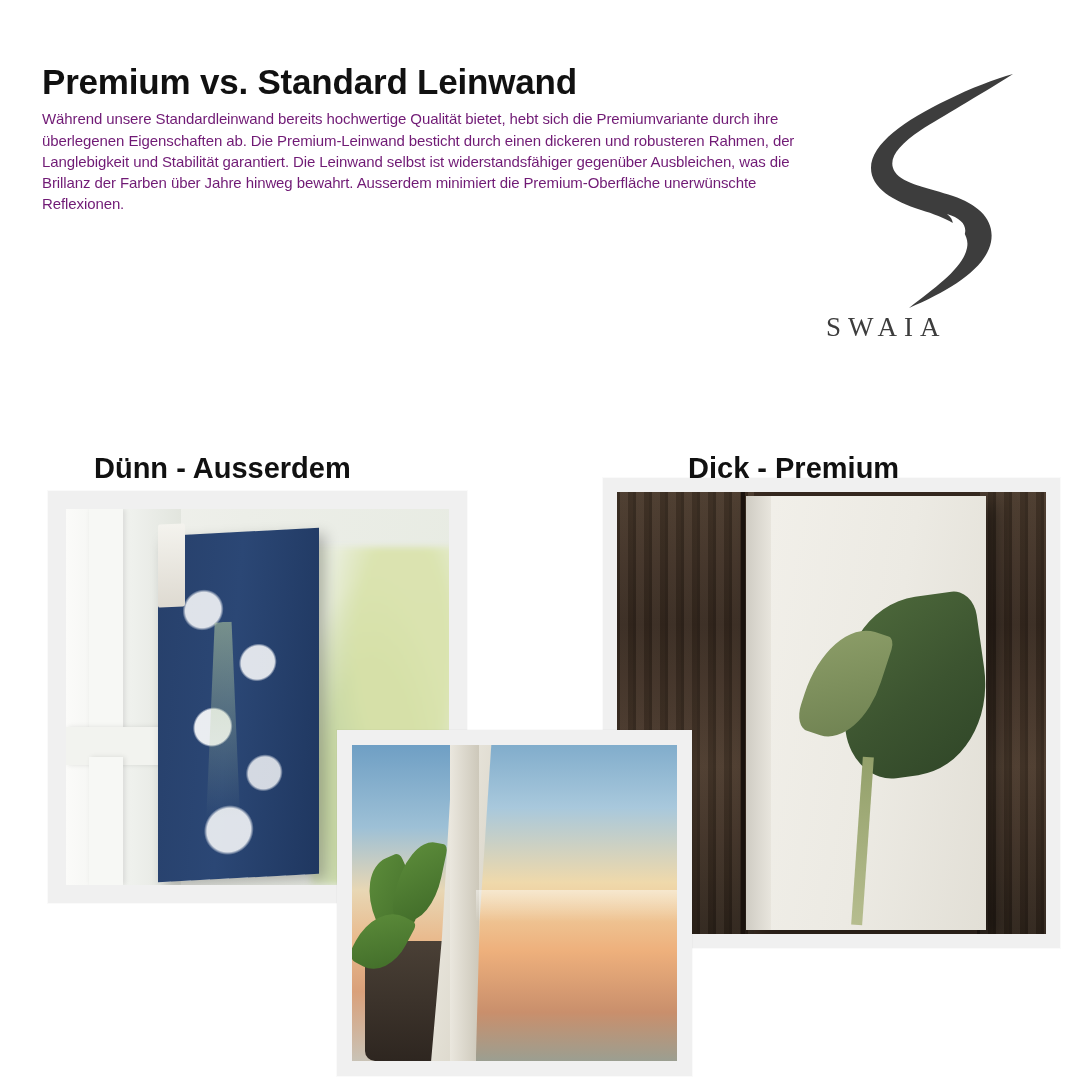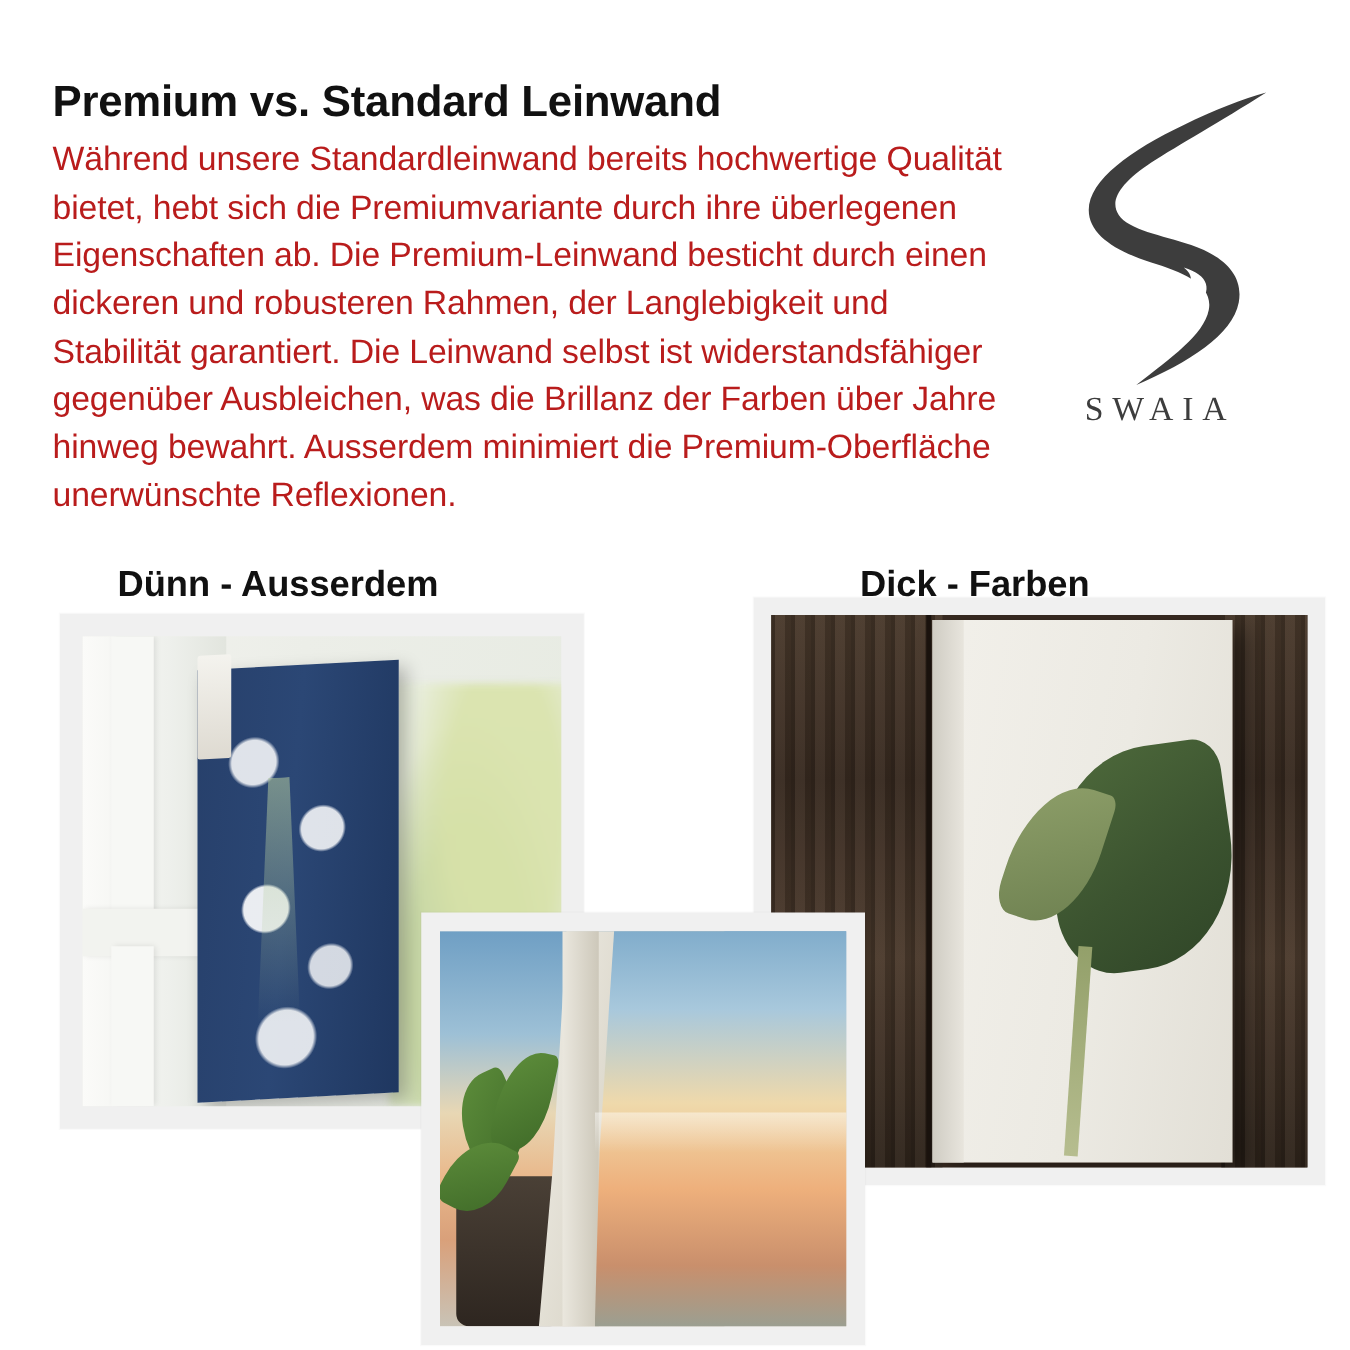--- a/index.html
+++ b/index.html
@@ -28,35 +28,34 @@
   }
   .title {
     font-size: 35px;
     font-weight: bold;
     letter-spacing: -0.2px;
     margin: 0 0 6px 0;
     color: #111111;
     line-height: 1.15;
   }
   .body-text {
-    font-size: 27px;
+    font-size: 15px;
     line-height: 1.42;
-    color: #b91c1c;
+    color: #701a75;
     margin: 0;
     letter-spacing: -0.1px;
   }
 
   
   .logo-wrap {
     position: absolute;
     top: 68px;
     left: 820px;
     width: 210px;
     height: 300px;
-    text-align: center;
   }
   .logo-mark {
     width: 200px;
     height: 250px;
     display: block;
     margin: 0 auto;
   }
   .logo-text {
     font-size: 27px;
     letter-spacing: 7px;
@@ -236,21 +235,21 @@
   <div class="logo-wrap">
     <svg class="logo-mark" viewBox="0 0 200 250" aria-hidden="true">
       <path d="M188 6 C150 30 118 48 96 62 C72 78 62 92 70 104 C78 116 104 120 128 128 C154 137 170 152 166 174 C161 200 126 222 84 240 C112 218 138 200 142 180 C146 160 122 150 96 142 C68 133 46 120 46 100 C46 76 80 52 122 32 C146 20 170 11 188 6 Z" fill="#3d3d3d"></path>
       <path d="M178 30 C150 48 124 62 110 74 C98 84 96 92 104 98 C84 92 80 80 94 68 C110 54 144 38 178 30 Z" fill="#ffffff"></path>
       <path d="M58 210 C84 194 108 182 120 170 C130 160 130 152 122 146 C142 152 146 164 132 178 C116 194 90 204 58 210 Z" fill="#ffffff"></path>
     </svg>
     <div class="logo-text">SWAIA</div>
   </div>
 
   <div class="label label-left">Dünn - Ausserdem</div>
-  <div class="label label-right">Dick - Farben</div>
+  <div class="label label-right">Dick - Premium</div>
 
   <div class="card card-left">
     <div class="photo pA">
       <div class="wallA"></div>
       <div class="slatA s1"></div>
       <div class="slatA s2"></div>
       <div class="slatA s3"></div>
       <div class="plantA"></div>
       <div class="canvasA"></div>
       <div class="stemA"></div>

